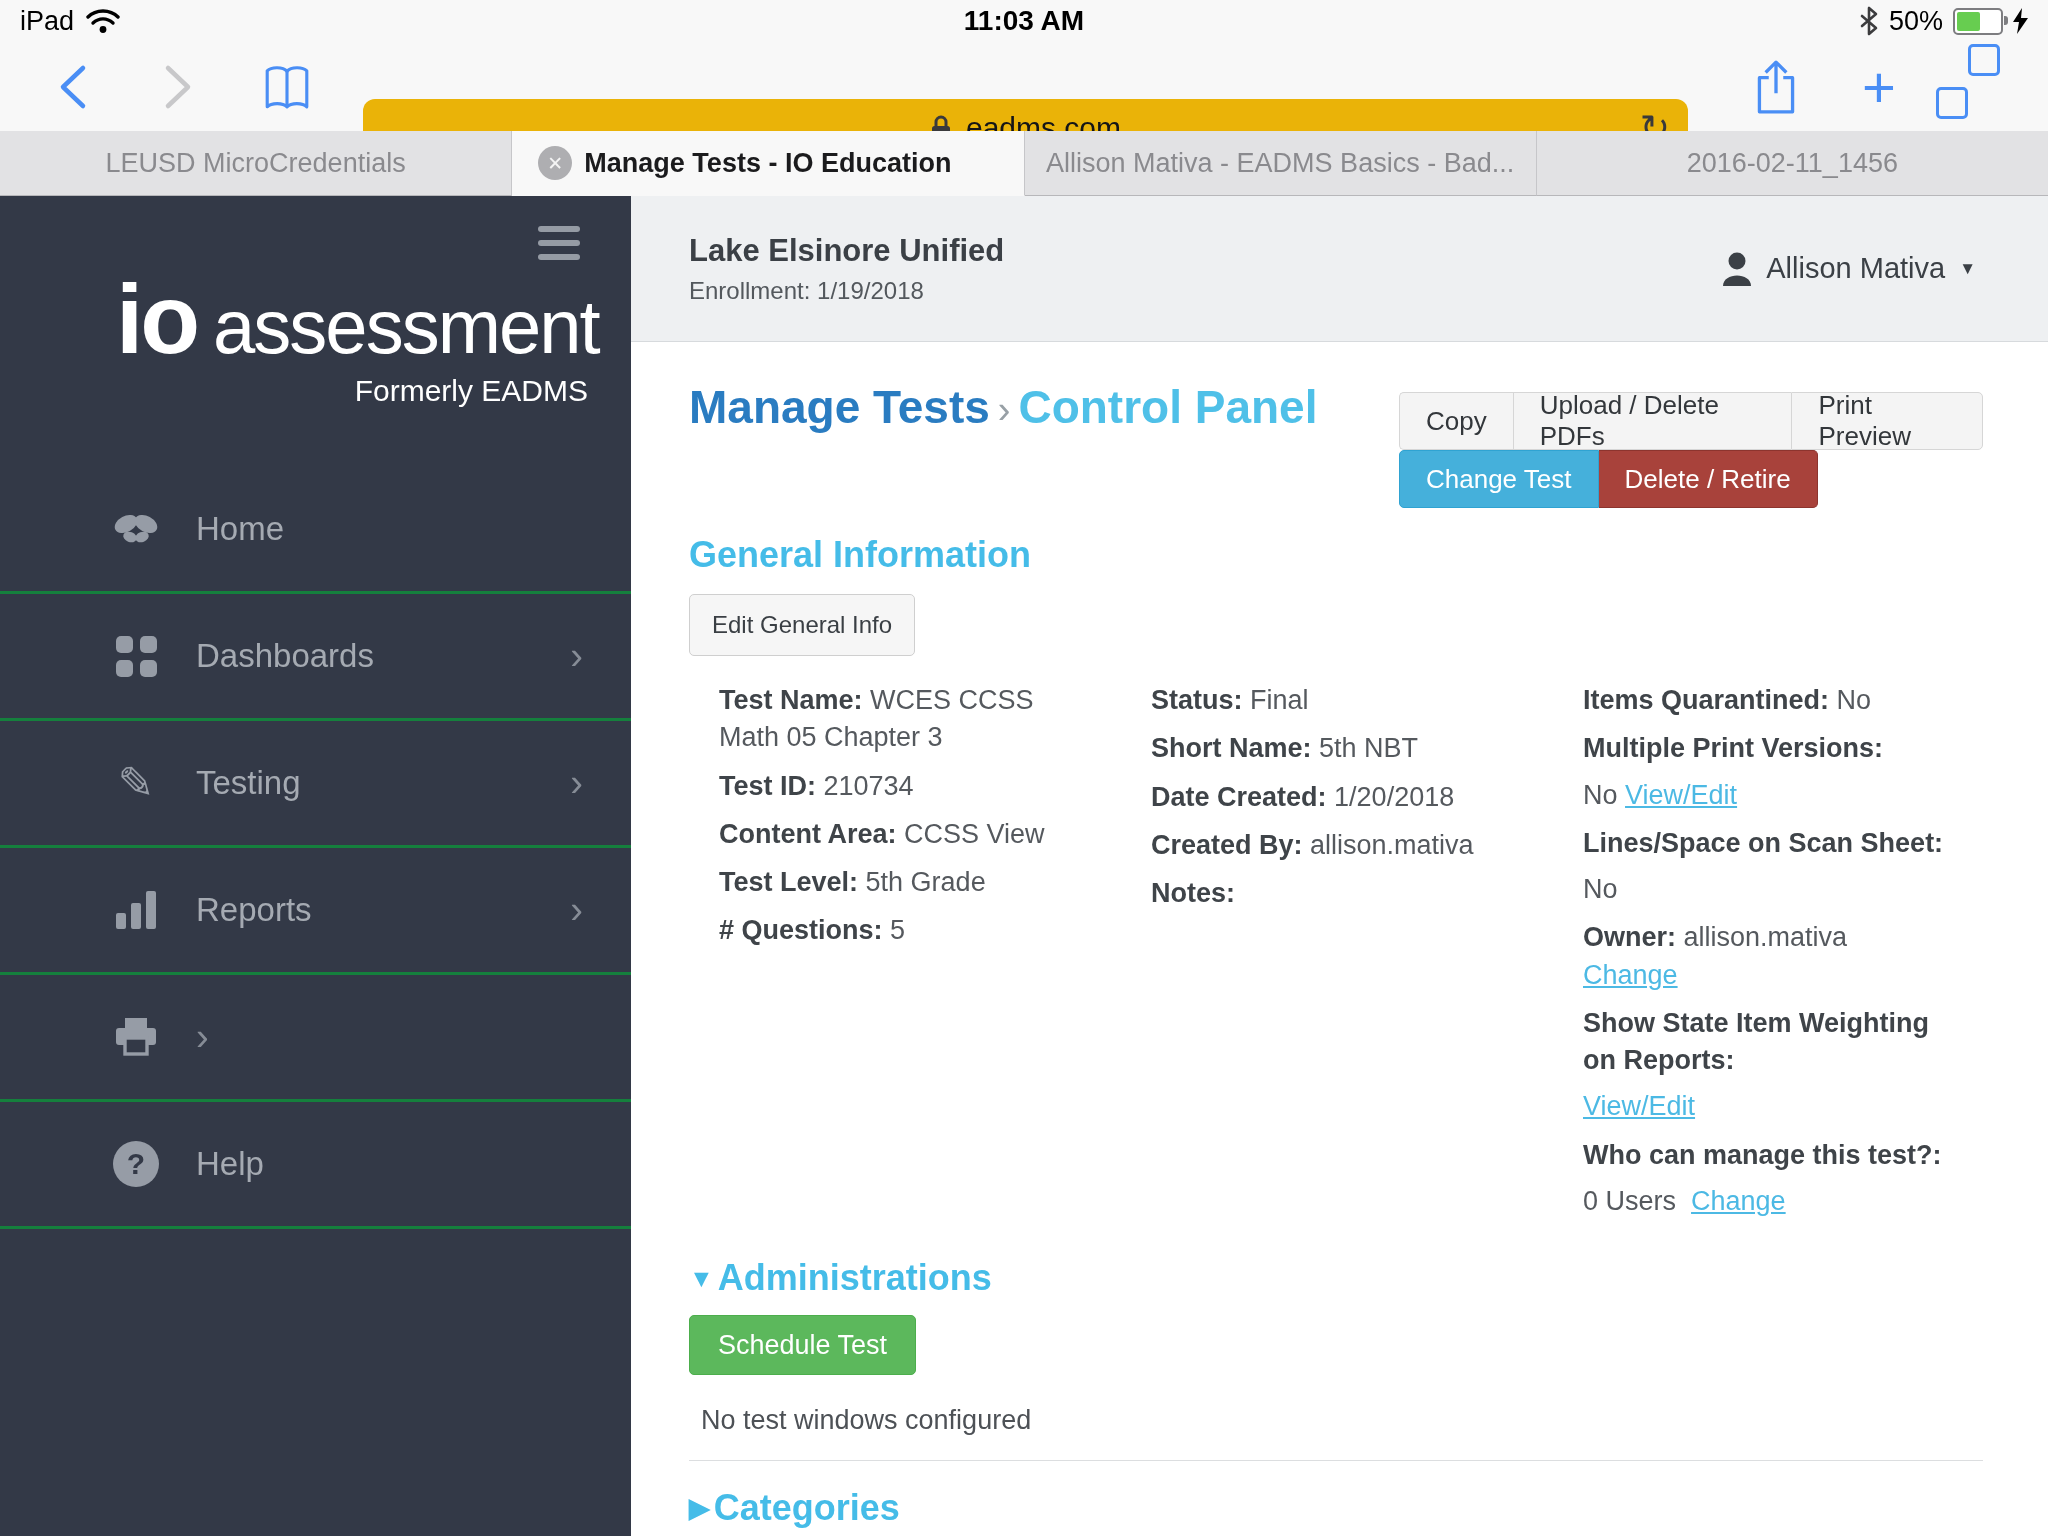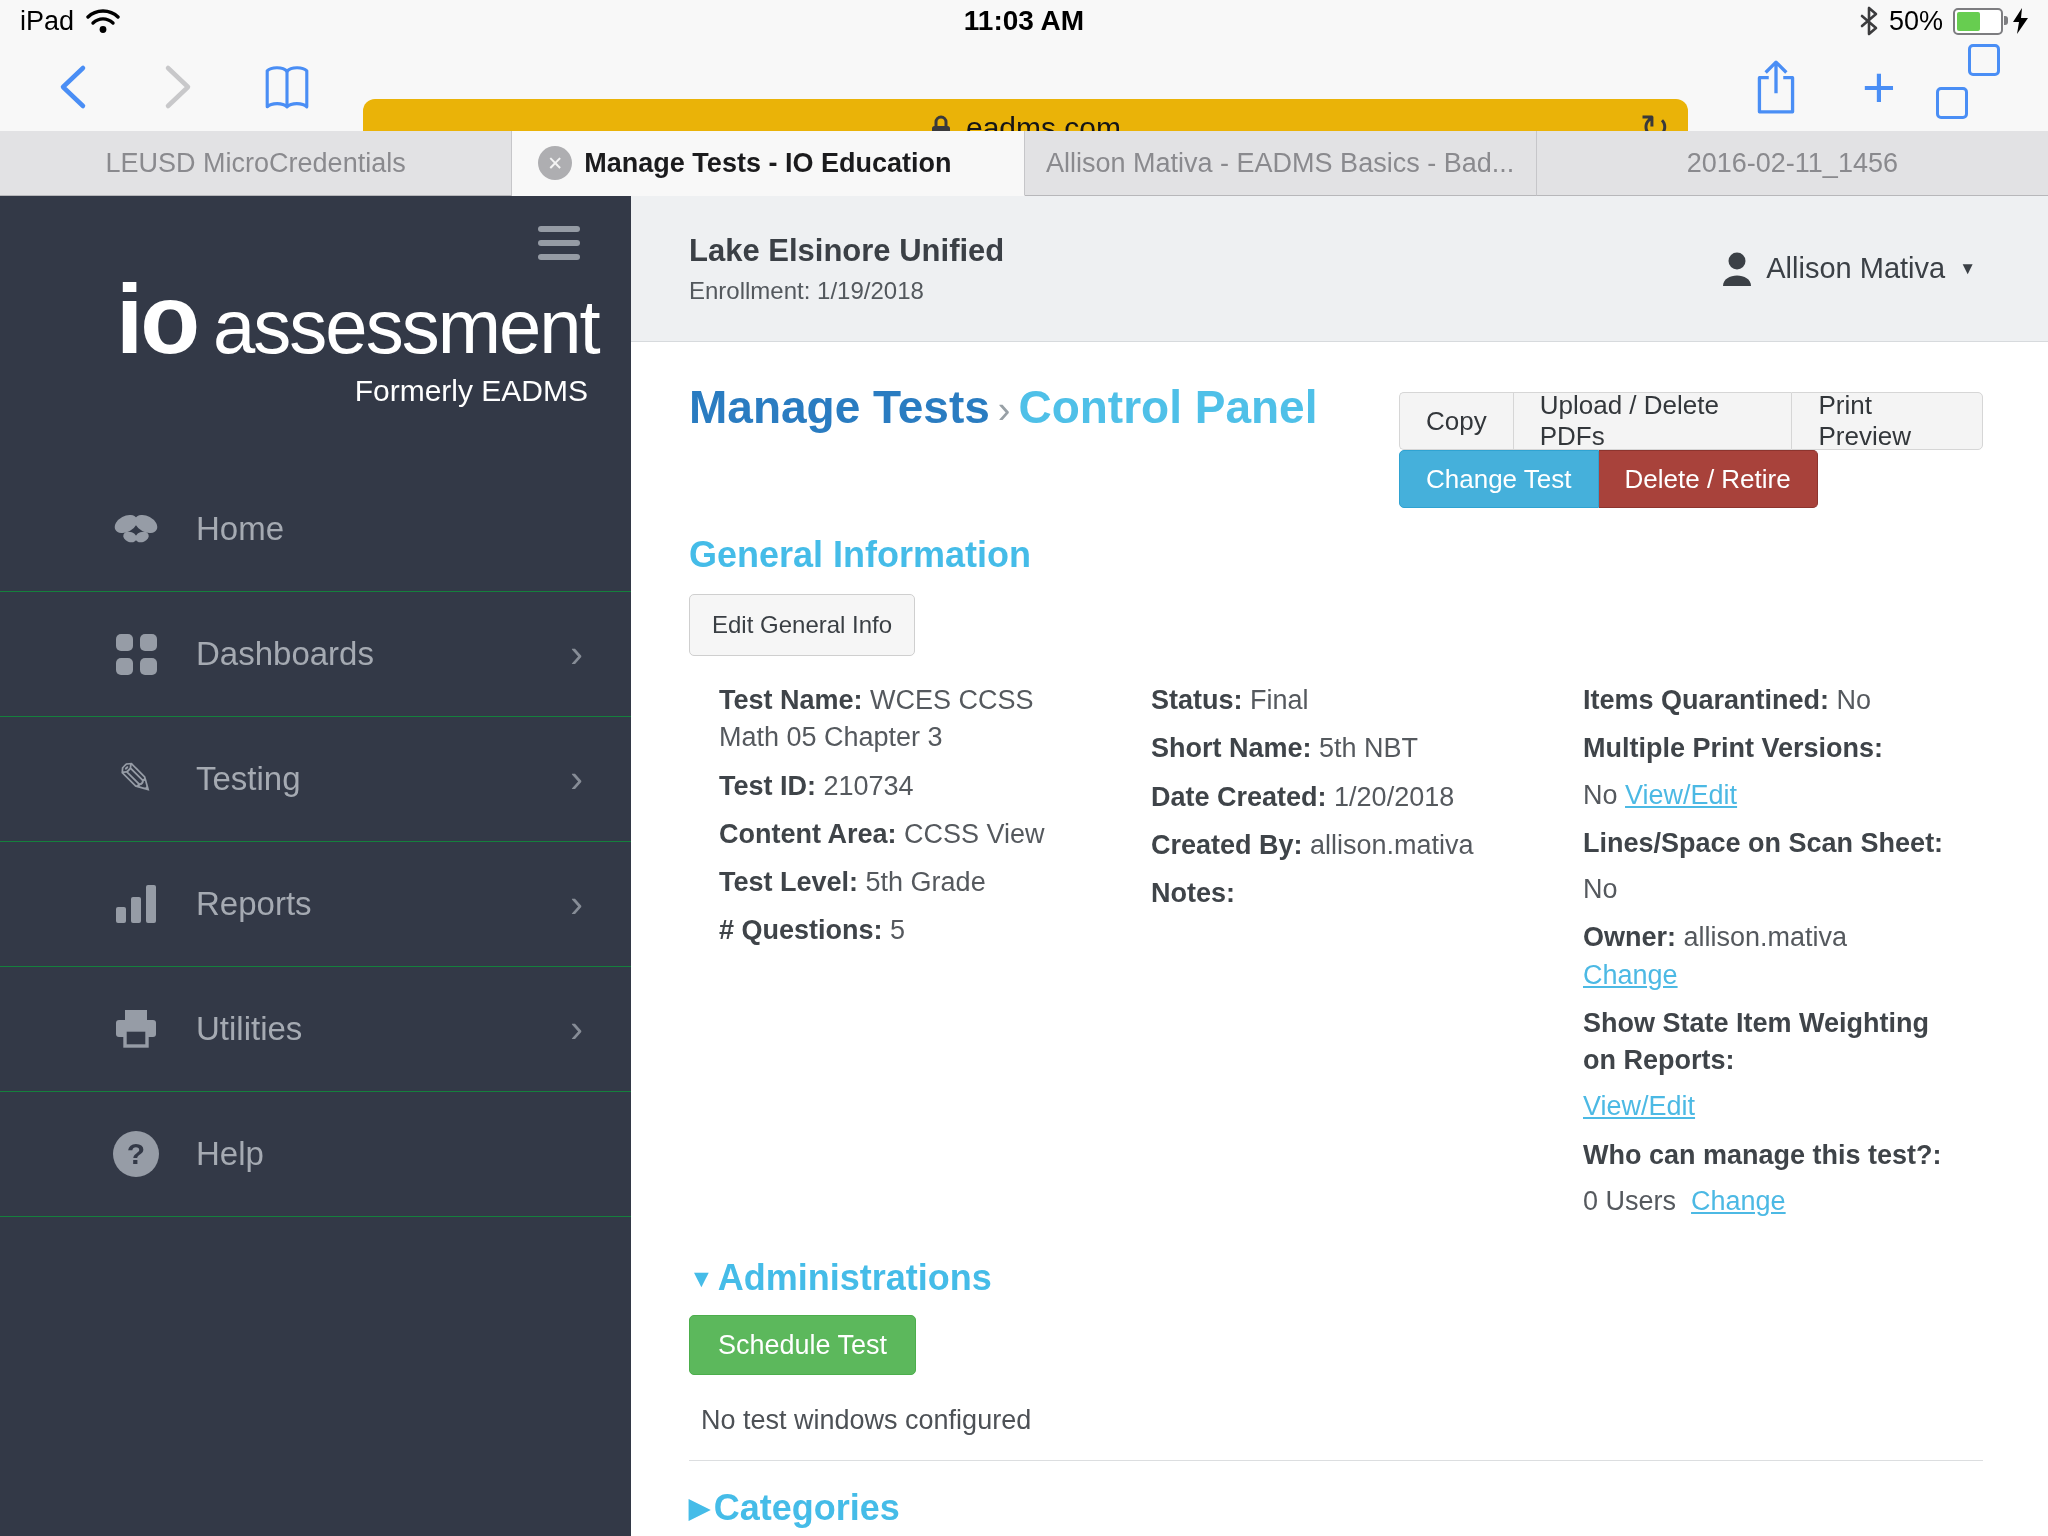--- a/index.html
+++ b/index.html
@@ -39,21 +39,21 @@
   
   .sidebar{width:631px;flex:none;background:#333947;position:relative;}
   .hamburger{position:absolute;top:30px;right:51px;width:42px;}
   .hamburger i{display:block;height:6px;background:#959ba4;border-radius:3px;margin-bottom:8px;}
   .logo{position:absolute;top:74px;left:116px;width:472px;color:#fff;}
   .logo-line{display:flex;align-items:baseline;white-space:nowrap;}
   .logo-io{font-size:98px;font-weight:800;letter-spacing:-3px;line-height:1;}
   .logo-rest{font-size:76px;font-weight:400;letter-spacing:-2px;margin-left:16px;line-height:1;}
   .logo-tag{text-align:right;font-size:30px;margin-top:6px;font-weight:400;}
   .nav{position:absolute;top:271px;left:0;right:0;}
-  .nav-item{height:124px;display:flex;align-items:center;padding:0 48px 0 108px;border-bottom:1px solid #15803d;
+  .nav-item{height:124px;display:flex;align-items:center;padding:0 48px 0 108px;border-bottom:3px solid #15803d;
             color:#a5aab2;font-size:33px;cursor:default;}
   .nav-icon{width:56px;display:flex;justify-content:center;align-items:center;margin-right:32px;color:#969ca6;}
   .nav-label{flex:1;}
   .nav-chev{font-size:38px;color:#868c96;line-height:1;}
   .grid-icon{display:grid;grid-template-columns:17px 17px;grid-gap:7px;}
   .grid-icon i{width:17px;height:17px;background:#969ca6;border-radius:5px;}
   .pencil-glyph{font-size:44px;line-height:1;}
   .bars-icon{display:flex;align-items:flex-end;gap:5px;height:38px;}
   .bars-icon i{width:10px;background:#969ca6;border-radius:2px;}
   .bars-icon .b1{height:16px;}.bars-icon .b2{height:26px;}.bars-icon .b3{height:38px;}
@@ -227,21 +227,20 @@
           <span class="nav-chev">›</span>
         </div>
         <div class="nav-item">
           <span class="nav-icon">
             <svg width="46" height="42" viewBox="0 0 46 42">
               <rect x="12" y="2" width="22" height="10" fill="#969ca6"></rect>
               <rect x="3" y="12" width="40" height="17" rx="3" fill="#969ca6"></rect>
               <rect x="12" y="22" width="22" height="16" fill="#333947" stroke="#969ca6" stroke-width="3.4"></rect>
             </svg>
           </span>
-          <span class="nav-label">Utilities</span>
           <span class="nav-chev">›</span>
         </div>
         <div class="nav-item">
           <span class="nav-icon">
             <span class="q-icon">?</span>
           </span>
           <span class="nav-label">Help</span>
         </div>
       </nav>
     </aside>

